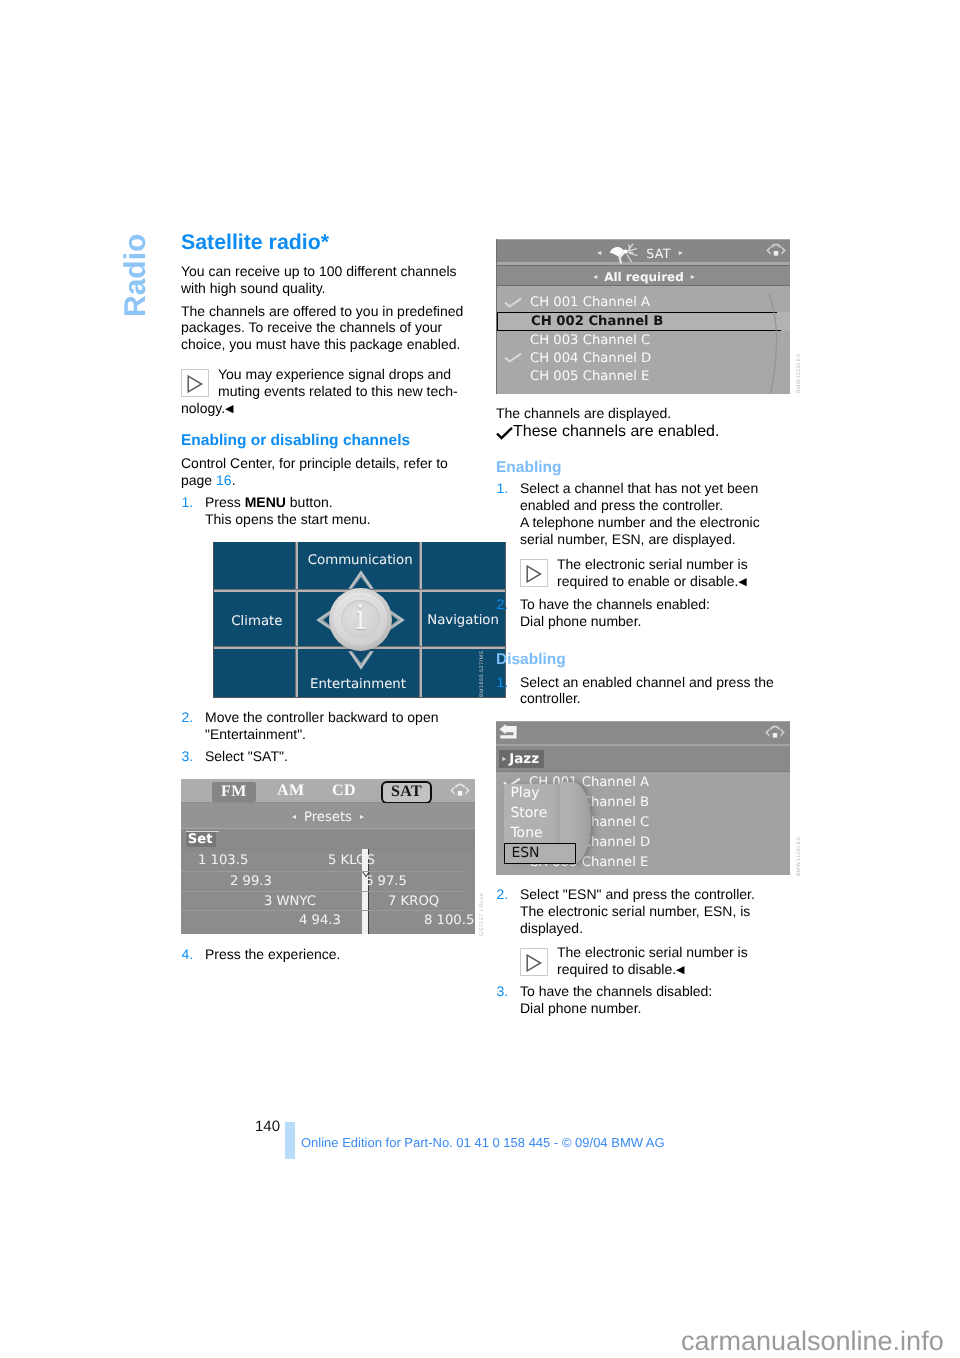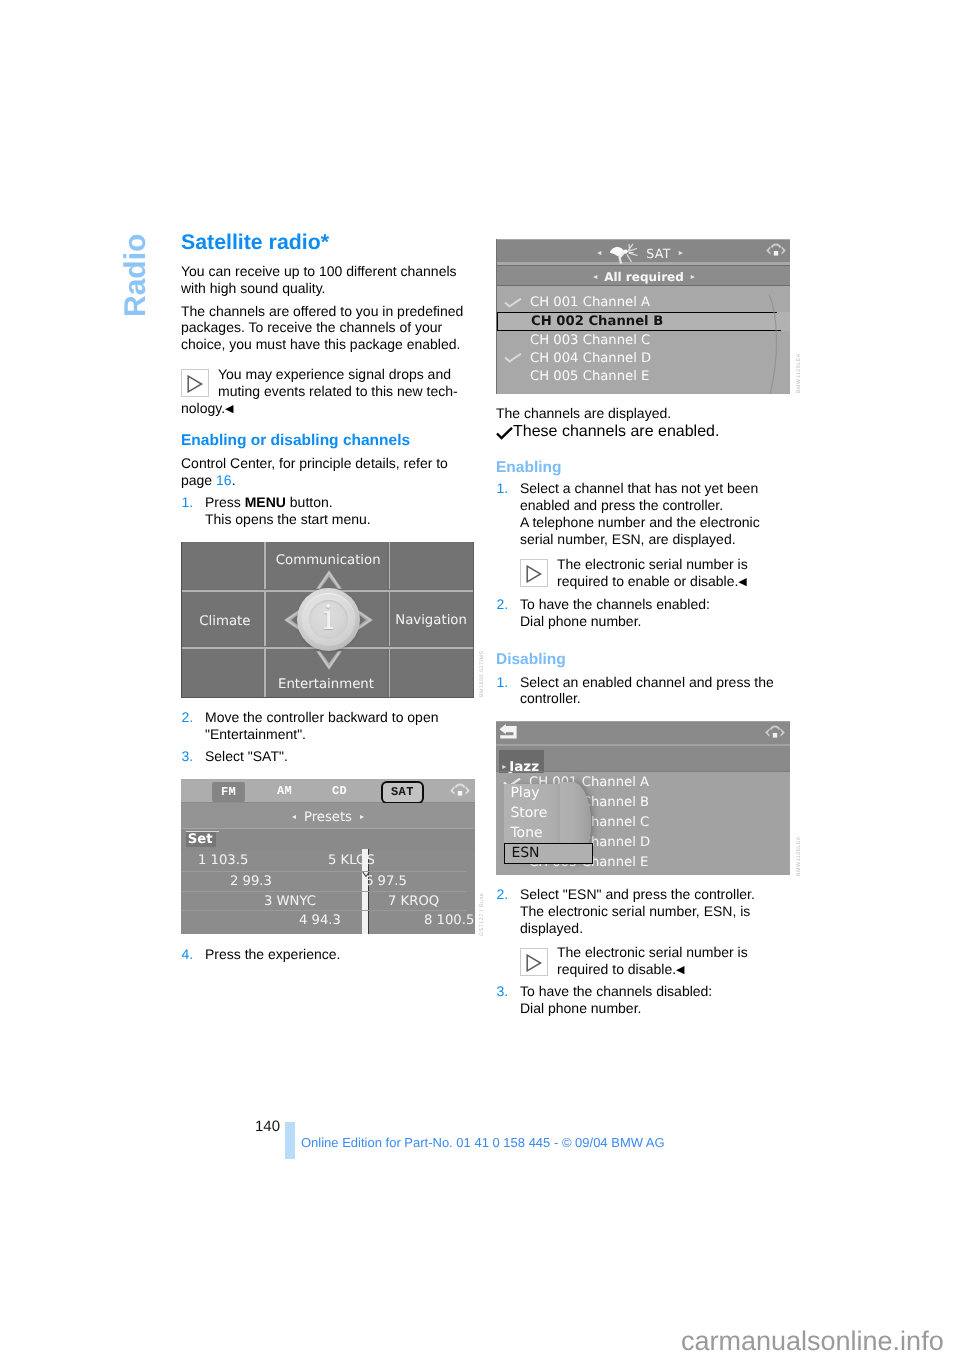--- a/index.html
+++ b/index.html
@@ -51,21 +51,21 @@
 
   
   .shot{position:absolute;overflow:hidden;font-family:"DejaVu Sans",sans-serif;}
   .cap{
     position:absolute;font-size:5.4px;color:#c0c0c0;letter-spacing:0.5px;
     transform:rotate(-90deg);transform-origin:0 0;white-space:nowrap;line-height:6px;
   }
 
 
   
-  .sm{background:#737373;border-left:1.5px solid #4e4e4e;border-right:1.5px solid #5c5c5c;border-bottom:1.5px solid #555;box-sizing:border-box;}
+  .sm{background:#0c4a6e;border-left:1.5px solid #4e4e4e;border-right:1.5px solid #5c5c5c;border-bottom:1.5px solid #555;box-sizing:border-box;margin-left:32px;}
   .sm-grid{position:absolute;inset:0;display:grid;
     grid-template-columns:84px 123.5px 85.5px;grid-template-rows:49.5px 57.5px 49px;}
   .sm-cell{position:relative;}
   .sm-cell::after{content:"";position:absolute;right:0;top:0;bottom:0;width:3px;
     background:linear-gradient(90deg,#6f6f6f 0 1.5px,#b3b3b3 1.5px 3px);}
   .sm-cell::before{content:"";position:absolute;left:0;right:0;bottom:0;height:3px;
     background:linear-gradient(180deg,#6f6f6f 0 1.5px,#b3b3b3 1.5px 3px);z-index:1;}
   .sm-cell:nth-child(3n)::after{display:none;}
   .sm-cell:nth-child(n+7)::before{display:none;}
   .sm-cell:nth-child(3n){border-right:none;}
@@ -91,21 +91,21 @@
     margin-top:-3px;text-shadow:0 1px 1px rgba(140,140,140,0.6);position:relative;z-index:3;}
   .ar{position:absolute;display:block;}
   .ar-up{left:32px;top:0px;}
   .ar-dn{left:32px;top:82px;}
   .ar-lf{left:0px;top:37px;}
   .ar-rt{left:71px;top:37px;}
 
   
   .pr{background:#8c8c8c;}
   .pr-top{position:absolute;left:0;top:0;width:294px;height:23.7px;background:#adadad;}
-  .pr-tab{position:absolute;top:4px;font-family:Liberation Mono, monospace;font-size:12px;
+  .pr-tab{position:absolute;top:4px;font-family:Liberation Serif, serif;font-size:16px;
     font-weight:bold;color:#fbfbfb;letter-spacing:0.4px;line-height:16px;}
   .pr-tab-on{background:#858585;border-radius:2px;padding:2px 9px;top:3.4px;left:22px;}
   .pr-tab-sel{border:2px solid #0b0b0b;border-radius:6px;background:#c2c2c2;color:#151515;
     padding:1px 8px 2px;top:2.4px;}
   .homeic{position:absolute;right:4px;top:3px;}
   .pr-presets{position:absolute;left:0;top:24.2px;width:294px;height:24.8px;background:#949494;
     display:flex;align-items:center;justify-content:center;gap:8px;padding-top:4px;box-sizing:border-box;
     font-family:"DejaVu Sans",sans-serif;font-size:13.2px;color:#f4f4f4;}
   .pr-arr{font-size:8px;color:#eee;position:relative;top:-1px;}
   .pr-setrow{position:absolute;left:0;top:49.3px;width:294px;height:23px;background:#8a8a8a;
@@ -148,38 +148,38 @@
   .sl-curve{position:absolute;left:0;top:0;width:294px;height:105px;pointer-events:none;}
 
   
   .es{background:#a2a2a2;}
   .es-top{position:absolute;left:0;top:0.7px;width:294px;height:22.3px;background:#8a8a8a;}
   .backic{position:absolute;left:3.4px;top:2.2px;}
   .homeic3{position:absolute;right:4px;top:2px;}
   .es-sub{position:absolute;left:0;top:24.3px;width:294px;height:25.1px;background:#8a8a8a;}
   .es-tab{position:absolute;left:3.2px;top:4.7px;background:#6b6b6b;color:#fafafa;
     font-family:"DejaVu Sans",sans-serif;font-size:13.5px;font-weight:bold;
-    height:18px;line-height:18px;padding:8px 5px 0 3px;display:inline-block;}
+    height:18px;line-height:18px;padding:0 5px 0 3px;display:inline-block;}
   .es-arr{font-size:8px;color:#ddd;margin-right:3px;position:relative;top:-2px;}
   .es-sep{position:absolute;left:0;top:49.4px;width:294px;height:1px;background:#7d7d7d;}
   .es-list{position:absolute;left:0;top:51.4px;width:294px;height:102px;background:#a2a2a2;overflow:hidden;}
   .es-row{position:relative;height:19.9px;display:flex;align-items:center;
     font-family:"DejaVu Sans",sans-serif;font-size:13.2px;color:#fafafa;}
   .es-ck{width:33px;display:flex;align-items:center;justify-content:center;padding-right:2px;box-sizing:border-box;}
   .es-pop{position:absolute;left:8.4px;top:63.2px;width:74px;height:77px;z-index:5;}
   .es-pop{background:linear-gradient(90deg,#b2b2b2 0%, #b0b0b0 60%, #a5a5a5 100%);
     box-shadow:4px 0 8px -2px rgba(80,80,80,0.5);}
   .es-pop::after{content:"";position:absolute;left:56px;top:-2.5px;width:31px;height:82px;
     border-radius:0 60% 60% 0/0 50% 50% 0;z-index:1;
     background:linear-gradient(90deg,#b1b1b1 0%,#afafaf 35%, #a7a7a7 72%, #9d9d9d 100%);
     box-shadow:3px 0 7px -1px rgba(70,70,70,0.5);}
   .es-mi{font-family:"DejaVu Sans",sans-serif;font-size:14px;color:#fbfbfb;
     height:19.9px;line-height:19.9px;padding-left:6px;position:relative;z-index:2;}
   .es-mi-sel{background:#b0b0b0;color:#111;border:1.6px solid #000;
-    height:21px;line-height:18px;width:89px;box-sizing:border-box;margin-top:-1px;z-index:3;}
+    height:21px;line-height:18px;width:72px;box-sizing:border-box;margin-top:-1px;z-index:3;}
   
   .pageno{position:absolute;left:255px;top:1119.3px;font-size:15px;color:#111;line-height:15px;}
   .rule{position:absolute;left:285px;top:1122px;width:10px;height:37px;background:#b9dcfb;}
   .foot{position:absolute;left:301px;top:1135.8px;font-size:13px;color:#3b8bf2;line-height:13px;}
   .wm{position:absolute;left:681px;top:1327.8px;font-size:27px;color:#9a9a9a;line-height:27px;}
 </style>
 </head>
 <body>
 
 <div class="page">

